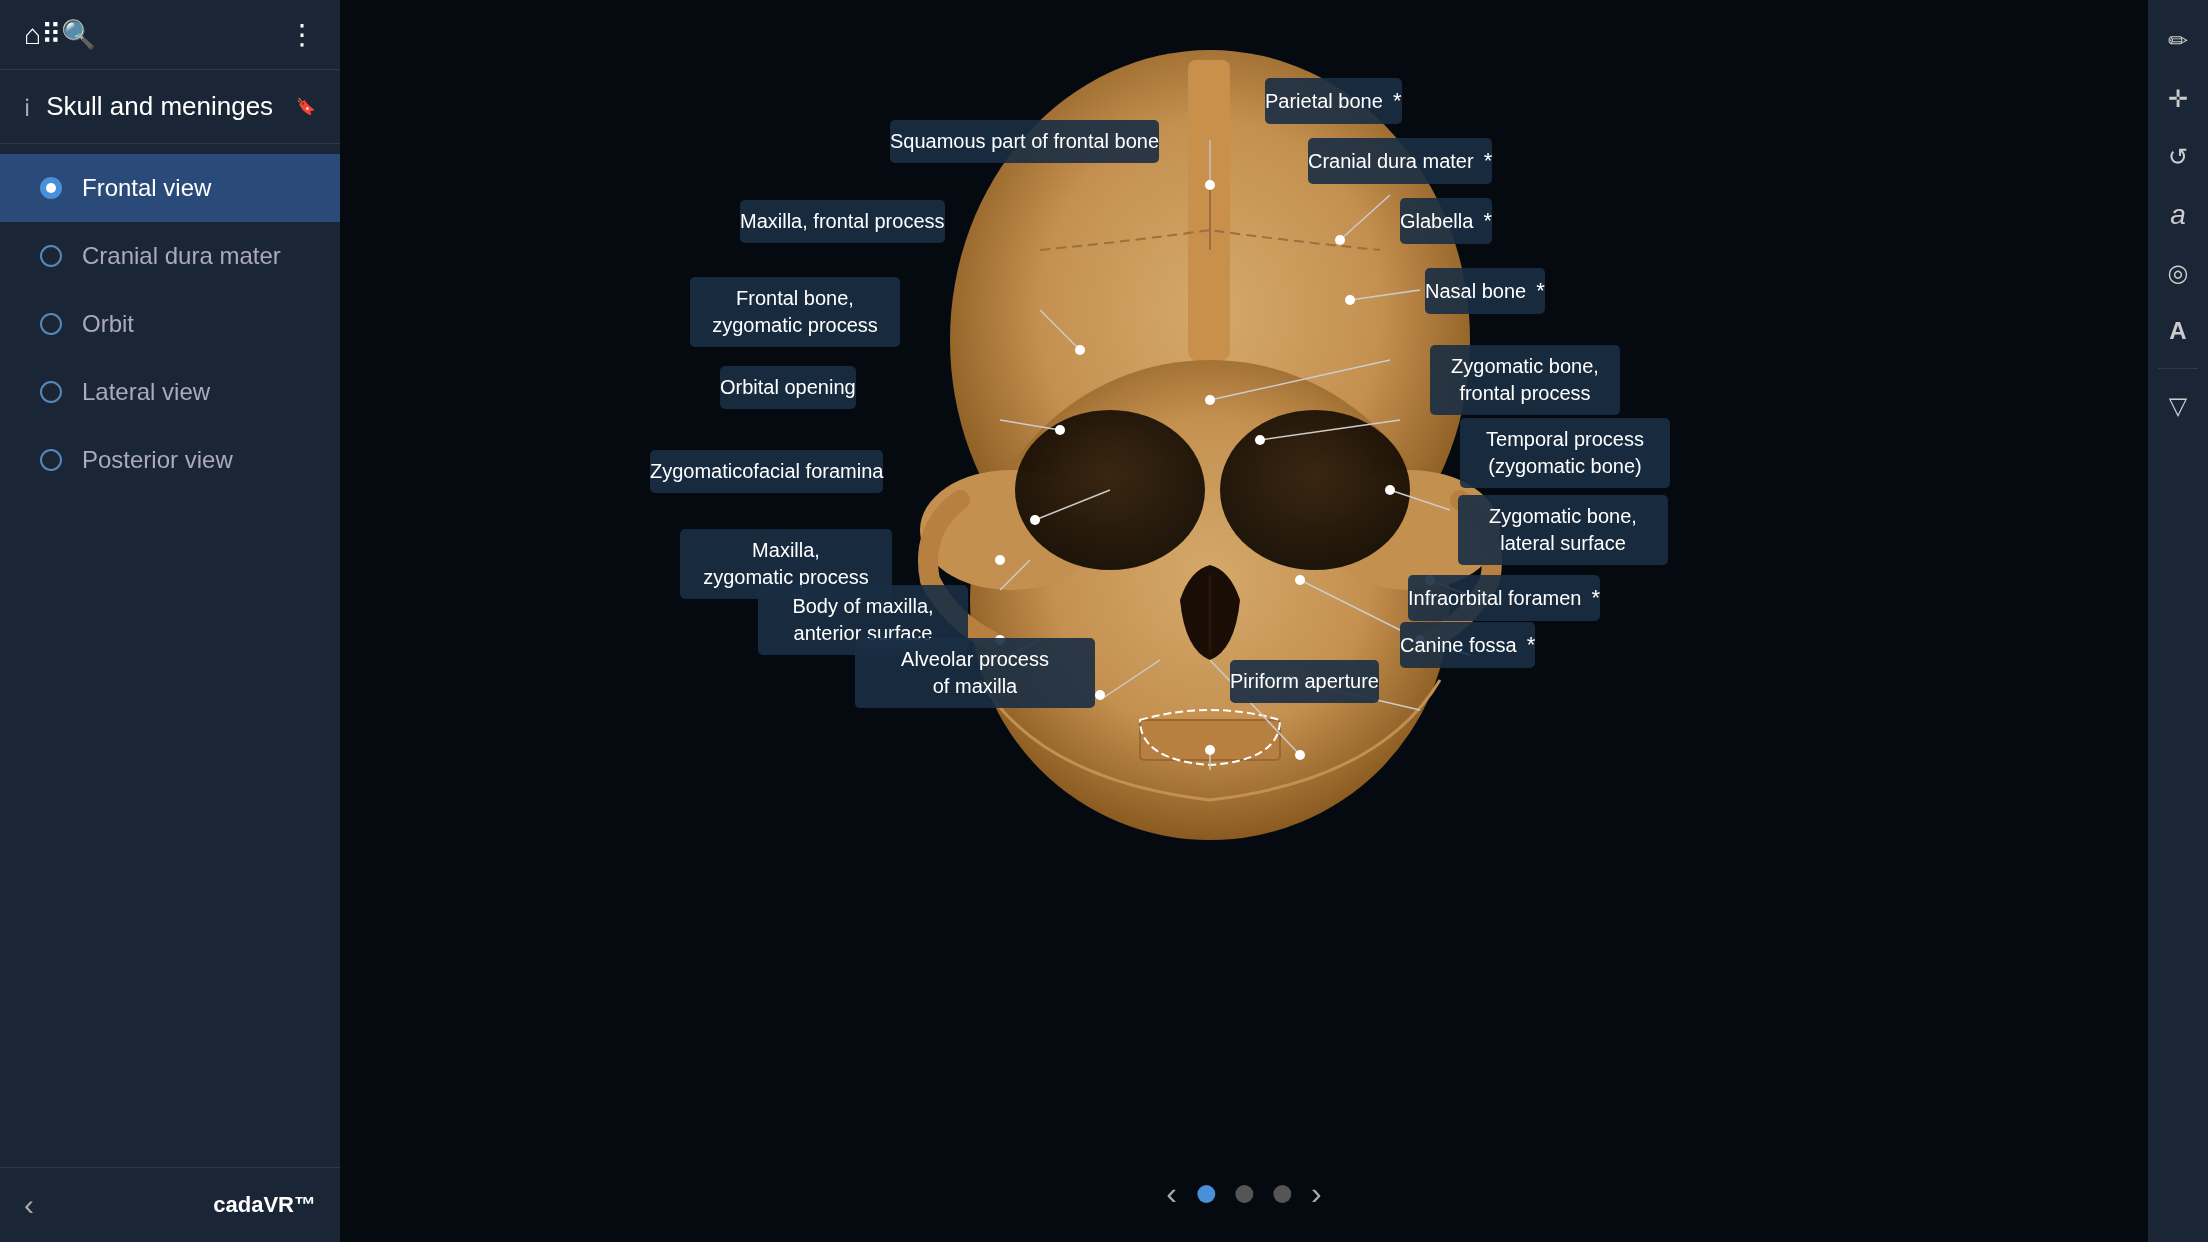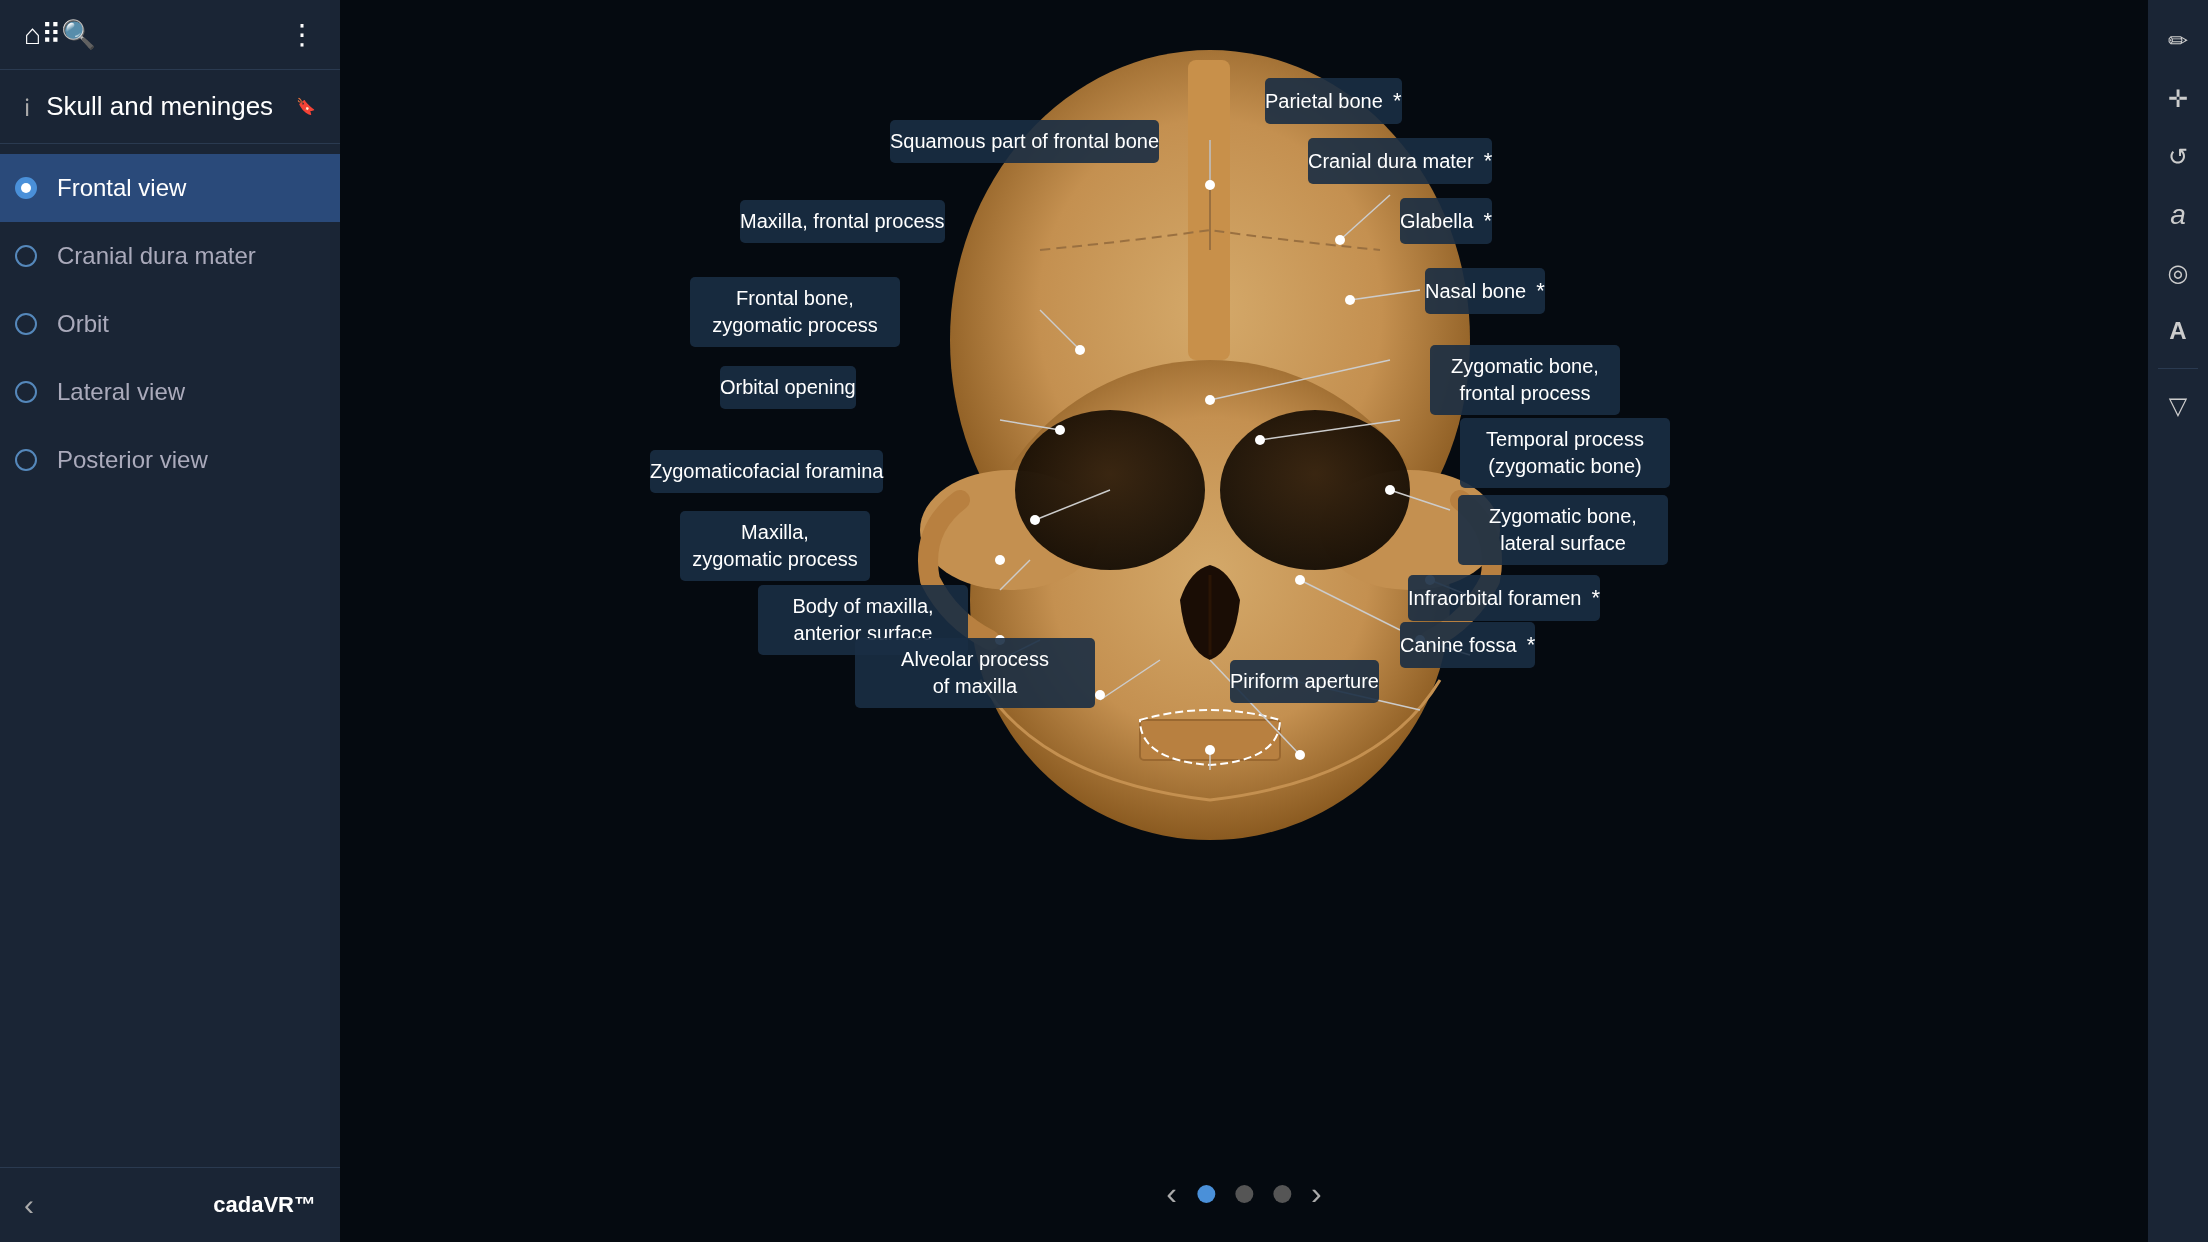--- a/index.html
+++ b/index.html
@@ -56,21 +56,21 @@
     }
 
     #sidebar-nav {
       flex: 1;
       padding-top: 10px;
     }
 
     .nav-item {
       display: flex;
       align-items: center;
-      padding: 20px 15px;
+      padding: 20px 40px;
       gap: 20px;
       cursor: pointer;
       color: #aab;
       font-size: 24px;
     }
 
     .nav-item.active {
       background: #2a4a7a;
       color: #fff;
     }
@@ -400,21 +400,21 @@
     </div>
 
     <div class="ann" style="left:1120px; top:418px; white-space:normal; width:210px;">
       <span>Temporal process<br>(zygomatic bone)</span>
     </div>
 
     <div class="ann" style="left:310px; top:450px;">
       <span>Zygomaticofacial foramina</span>
     </div>
 
-    <div class="ann" style="left:340px; top:511px; white-space:normal; width:190px;">
+    <div class="ann" style="left:340px; top:529px; white-space:normal; width:212px;">
       <span>Maxilla,<br>zygomatic process</span>
     </div>
 
     <div class="ann" style="left:1118px; top:495px; white-space:normal; width:210px;">
       <span>Zygomatic bone,<br>lateral surface</span>
     </div>
 
     <div class="ann" style="left:418px; top:585px; white-space:normal; width:210px;">
       <span>Body of maxilla,<br>anterior surface</span>
     </div>

